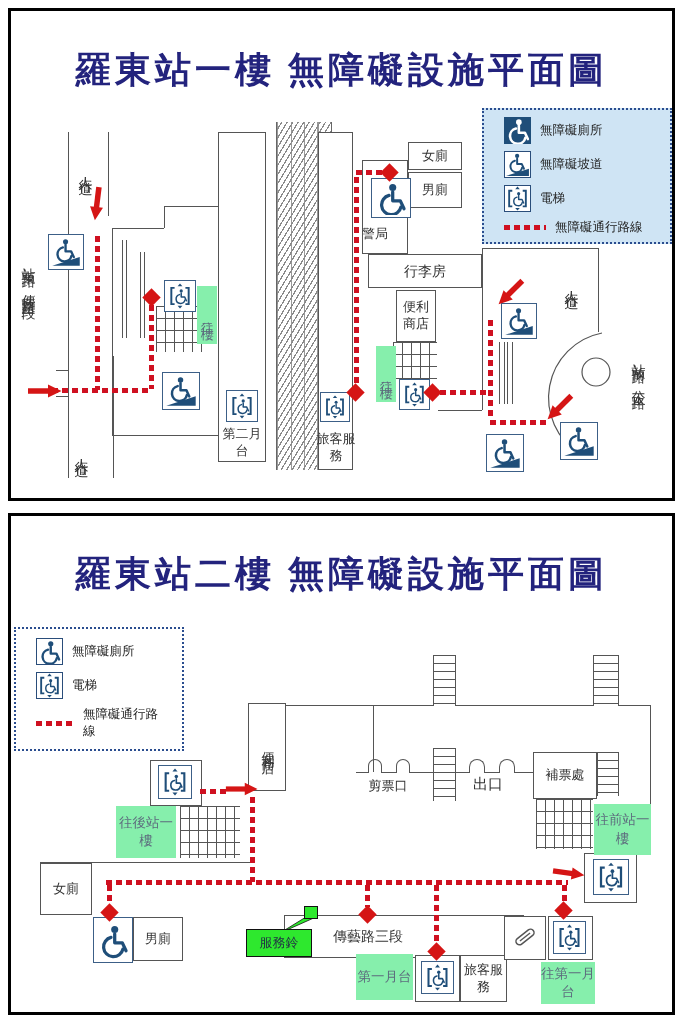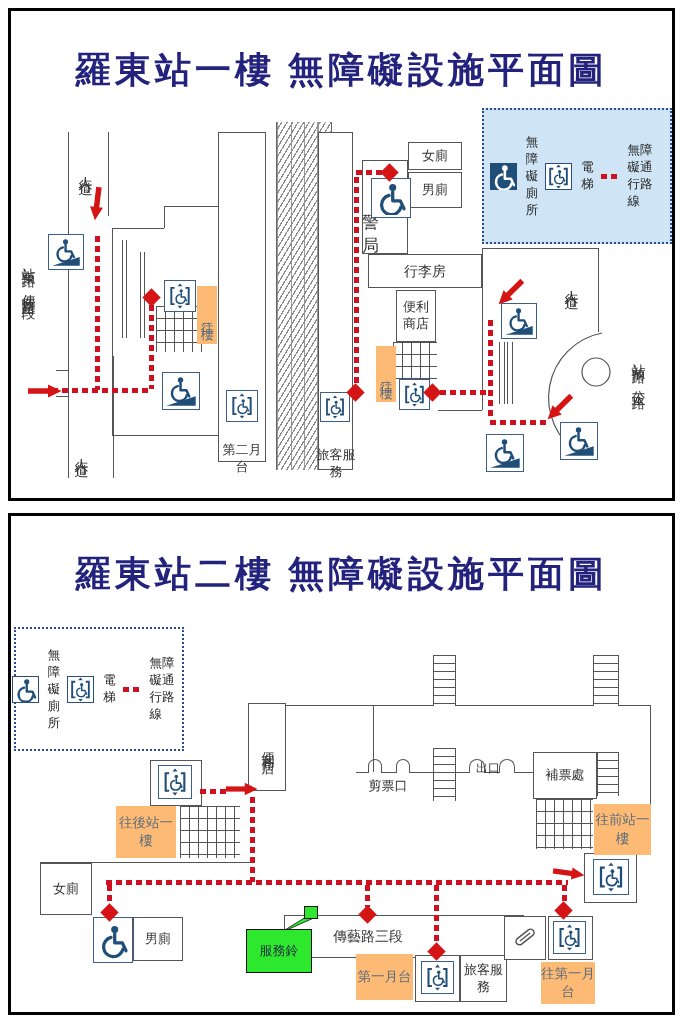--- a/index.html
+++ b/index.html
@@ -1,32 +1,32 @@
 <!DOCTYPE html>
 <html><head>
 <meta charset="utf-8">
 <style>
   html,body{margin:0;padding:0;background:#fff;}
   body{position:relative;width:683px;height:1023px;font-family:"Liberation Sans",sans-serif;overflow:hidden;}
   .panel{position:absolute;border:3px solid #000;background:#fff;box-sizing:border-box;}
   .title{position:absolute;left:0;width:683px;text-align:center;font-family:"Liberation Serif",serif;
          font-weight:bold;font-size:36px;color:#23237d;letter-spacing:4px;}
-  .legend{position:absolute;border:2px dotted #2a4d8f;box-sizing:border-box;display:flex;flex-direction:row;
+  .legend{position:absolute;border:2px dotted #2a4d8f;box-sizing:border-box;display:flex;flex-direction:column;
           justify-content:center;gap:7px;padding:8px 20px;z-index:8;}
   .lrow{display:flex;align-items:center;gap:9px;font-size:12.5px;color:#222;}
   .lgicon{width:27px;height:27px;flex:0 0 auto;background:#fff;border:1px solid #2a4d7a;box-sizing:border-box;}
   .lgicon.nb{border:none;}
   .rleg{width:42px;height:5px;background:repeating-linear-gradient(90deg,#cf1020 0 6px,transparent 6px 10px);}
   .w{position:absolute;background:#555;z-index:1;}
   .dw{position:absolute;border-left:1px solid #555;border-right:1px solid #555;box-sizing:border-box;background:#fff;z-index:1;}
   .room{position:absolute;border:1px solid #555;background:#fff;display:flex;align-items:center;justify-content:center;
         text-align:center;font-size:13px;color:#333;line-height:1.3;box-sizing:border-box;z-index:2;}
   .plabel{position:absolute;display:flex;align-items:center;justify-content:center;text-align:center;
-          font-size:13px;color:#333;line-height:1.3;z-index:3;margin-top:16px;}
-  .bluelabel{position:absolute;background:#fdba74;color:#5d6d7e;display:flex;align-items:center;justify-content:center;
+          font-size:13px;color:#333;line-height:1.3;z-index:3;}
+  .bluelabel{position:absolute;background:#86efac;color:#5d6d7e;display:flex;align-items:center;justify-content:center;
           text-align:center;font-size:13.5px;line-height:1.35;box-sizing:border-box;z-index:4;}
   .slabel{position:absolute;font-size:14px;color:#333;display:flex;align-items:center;justify-content:center;z-index:3;}
   .vtext{writing-mode:vertical-rl;text-orientation:upright;letter-spacing:3px;}
   .ladder{position:absolute;border-left:1px solid #555;border-right:1px solid #555;box-sizing:border-box;background:
           repeating-linear-gradient(180deg,#555 0 1px,transparent 1px 8px);z-index:1;}
   .sgrid{position:absolute;background:
           repeating-linear-gradient(90deg,#555 0 1px,transparent 1px 9px),
           repeating-linear-gradient(180deg,#555 0 1px,transparent 1px 12px);z-index:1;}
   .rails{position:absolute;border-left:1px solid #666;border-right:1px solid #666;box-sizing:border-box;background:
           repeating-linear-gradient(121deg,transparent 0 3.5px,#8a8a8a 3.5px 4.7px),
@@ -59,20 +59,33 @@
           <circle cx="13.2" cy="4.6" r="2.5" fill="#fff"></circle>
           <path d="M13.2 7.6 V14 H18.6 L21.2 19.6" stroke="#fff" stroke-width="2.3" fill="none" stroke-linecap="round" stroke-linejoin="round"></path>
           <path d="M10.6 10.2 A6.9 6.9 0 1 0 19 18.4" stroke="#fff" stroke-width="2.3" fill="none" stroke-linecap="round"></path>
         </svg>
       </span>
     <span>無障礙廁所</span>
   </div>
   <div class="lrow">
     <span class="lgicon">
         <svg viewBox="0 0 24 24">
+          <g transform="scale(0.82) translate(1,0)">
+            <circle cx="13.2" cy="4.6" r="2.5" fill="#1f4e79"></circle>
+            <path d="M13.2 7.6 V14 H18.6 L21.2 19.6" stroke="#1f4e79" stroke-width="2.3" fill="none" stroke-linecap="round" stroke-linejoin="round"></path>
+            <path d="M10.6 10.2 A6.9 6.9 0 1 0 19 18.4" stroke="#1f4e79" stroke-width="2.3" fill="none" stroke-linecap="round"></path>
+          </g>
+          <polygon points="1,23 23,23 23,16" fill="#1f4e79"></polygon>
+        </svg>
+      </span>
+    <span>無障礙坡道</span>
+  </div>
+  <div class="lrow">
+    <span class="lgicon">
+        <svg viewBox="0 0 24 24">
           <path d="M7 4.5 H4 V19.5 H7 M17 4.5 H20 V19.5 H17" stroke="#1f4e79" stroke-width="1.8" fill="none"></path>
           <polygon points="12,0.5 9.8,3 14.2,3" fill="#1f4e79"></polygon>
           <polygon points="12,23.5 9.8,21 14.2,21" fill="#1f4e79"></polygon>
           <g transform="translate(5.2,4.6) scale(0.6)">
             <circle cx="13.2" cy="4.6" r="2.5" fill="#1f4e79"></circle>
             <path d="M13.2 7.6 V14 H18.6 L21.2 19.6" stroke="#1f4e79" stroke-width="2.3" fill="none" stroke-linecap="round" stroke-linejoin="round"></path>
             <path d="M10.6 10.2 A6.9 6.9 0 1 0 19 18.4" stroke="#1f4e79" stroke-width="2.3" fill="none" stroke-linecap="round"></path>
           </g>
         </svg>
       </span>
@@ -111,21 +124,21 @@
 
 <i class="rails" style="left:276px;top:122px;width:56px;height:348px;"></i>
 
 <div class="room" style="left:318px;top:132px;width:35px;height:338px;"></div>
 <i class="ladder" style="left:324px;top:215px;width:22px;height:138px;"></i>
 <div class="plabel" style="left:314px;top:428px;width:44px;height:40px;">旅客服務</div>
 
 <div class="room" style="left:362px;top:160px;width:46px;height:94px;"></div>
 <div class="room" style="left:408px;top:142px;width:54px;height:28px;">女廁</div>
 <div class="room" style="left:408px;top:172px;width:54px;height:36px;">男廁</div>
-<div class="slabel" style="left:362px;top:226px;width:26px;height:16px;font-size:17px;">警局</div>
+<div class="slabel" style="left:362px;top:226px;width:26px;height:16px;font-size:13px;">警局</div>
 <div class="room" style="left:368px;top:254px;width:114px;height:34px;font-size:14px;">行李房</div>
 <div class="room" style="left:396px;top:290px;width:40px;height:52px;padding:2px;">便利商店</div>
 <i class="sgrid" style="left:393px;top:342px;width:44px;height:38px;"></i>
 <i class="w" style="left:482px;top:248px;width:1px;height:162px;"></i>
 <i class="w" style="left:438px;top:410px;width:44px;height:1px;"></i>
 <i class="w" style="left:482px;top:248px;width:116px;height:1px;"></i>
 <i class="w" style="left:598px;top:248px;width:1px;height:84px;"></i>
 <i class="dw" style="left:499px;top:342px;width:6px;height:62px;"></i>
 <i class="dw" style="left:507px;top:342px;width:6px;height:62px;"></i>
 <svg class="gsvg" style="left:540px;top:330px;width:140px;height:140px;" viewBox="0 0 140 140">
@@ -348,21 +361,21 @@
 <i class="w" style="left:382px;top:772px;width:14px;height:1px;"></i>
 <i style="position:absolute;left:396px;top:759px;width:14px;height:14px;border:1.5px solid #555;border-bottom:none;border-radius:7px 7px 0 0;box-sizing:border-box;z-index:1;"></i>
 <i class="w" style="left:410px;top:772px;width:23px;height:1px;"></i>
 <i class="ladder" style="left:433px;top:748px;width:23px;height:53px;"></i>
 <i class="w" style="left:456px;top:772px;width:13px;height:1px;"></i>
 <i style="position:absolute;left:469px;top:759px;width:16px;height:14px;border:1.5px solid #555;border-bottom:none;border-radius:8px 8px 0 0;box-sizing:border-box;z-index:1;"></i>
 <i class="w" style="left:485px;top:772px;width:14px;height:1px;"></i>
 <i style="position:absolute;left:499px;top:759px;width:16px;height:14px;border:1.5px solid #555;border-bottom:none;border-radius:8px 8px 0 0;box-sizing:border-box;z-index:1;"></i>
 <i class="w" style="left:515px;top:772px;width:18px;height:1px;"></i>
 <div class="slabel" style="left:360px;top:778px;width:56px;height:16px;font-size:13px;">剪票口</div>
-<div class="slabel" style="left:468px;top:760px;width:40px;height:16px;font-size:12px;">出口</div>
+<div class="slabel" style="left:468px;top:776px;width:40px;height:16px;font-size:15px;">出口</div>
 
 <div class="room" style="left:533px;top:752px;width:64px;height:47px;">補票處</div>
 <i class="ladder" style="left:597px;top:752px;width:22px;height:44px;"></i>
 <i class="sgrid" style="left:536px;top:799px;width:57px;height:50px;"></i>
 <div class="bluelabel" style="left:594px;top:804px;width:57px;height:51px;">往前站一樓</div>
 <div class="room" style="left:584px;top:853px;width:53px;height:50px;"></div>
 <div class="iconbox" style="left:593px;top:859px;width:36px;height:36px;">
     <span class="icn">
       <svg viewBox="0 0 24 24">
         <path d="M7 4.5 H4 V19.5 H7 M17 4.5 H20 V19.5 H17" stroke="#1f4e79" stroke-width="1.8" fill="none"></path>
@@ -405,21 +418,21 @@
       </svg>
     </span>
   </div>
 <div class="room" style="left:133px;top:917px;width:50px;height:44px;">男廁</div>
 
 <div class="room" style="left:284px;top:915px;width:240px;height:43px;justify-content:flex-start;padding-left:48px;font-size:14px;">傳藝路三段</div>
 <i class="gbit" style="left:304px;top:906px;width:14px;height:13px;"></i>
 <svg class="gsvg" style="left:276px;top:912px;width:44px;height:24px;" viewBox="0 0 44 24">
     <polygon points="30,5 40,5 4,21" fill="#2ee82e" stroke="#111" stroke-width="0.8"></polygon>
   </svg>
-<div class="bell" style="left:246px;top:929px;width:66px;height:44px;">服務鈴</div>
+<div class="bell" style="left:246px;top:929px;width:66px;height:28px;">服務鈴</div>
 <div class="bluelabel" style="left:356px;top:954px;width:57px;height:46px;">第一月台</div>
 <div class="room" style="left:415px;top:955px;width:45px;height:47px;"></div>
 <div class="iconbox" style="left:421px;top:961px;width:33px;height:33px;">
     <span class="icn">
       <svg viewBox="0 0 24 24">
         <path d="M7 4.5 H4 V19.5 H7 M17 4.5 H20 V19.5 H17" stroke="#1f4e79" stroke-width="1.8" fill="none"></path>
         <polygon points="12,0.5 9.8,3 14.2,3" fill="#1f4e79"></polygon>
         <polygon points="12,23.5 9.8,21 14.2,21" fill="#1f4e79"></polygon>
         <g transform="translate(5.2,4.6) scale(0.6)">
           <circle cx="13.2" cy="4.6" r="2.5" fill="#1f4e79"></circle>

